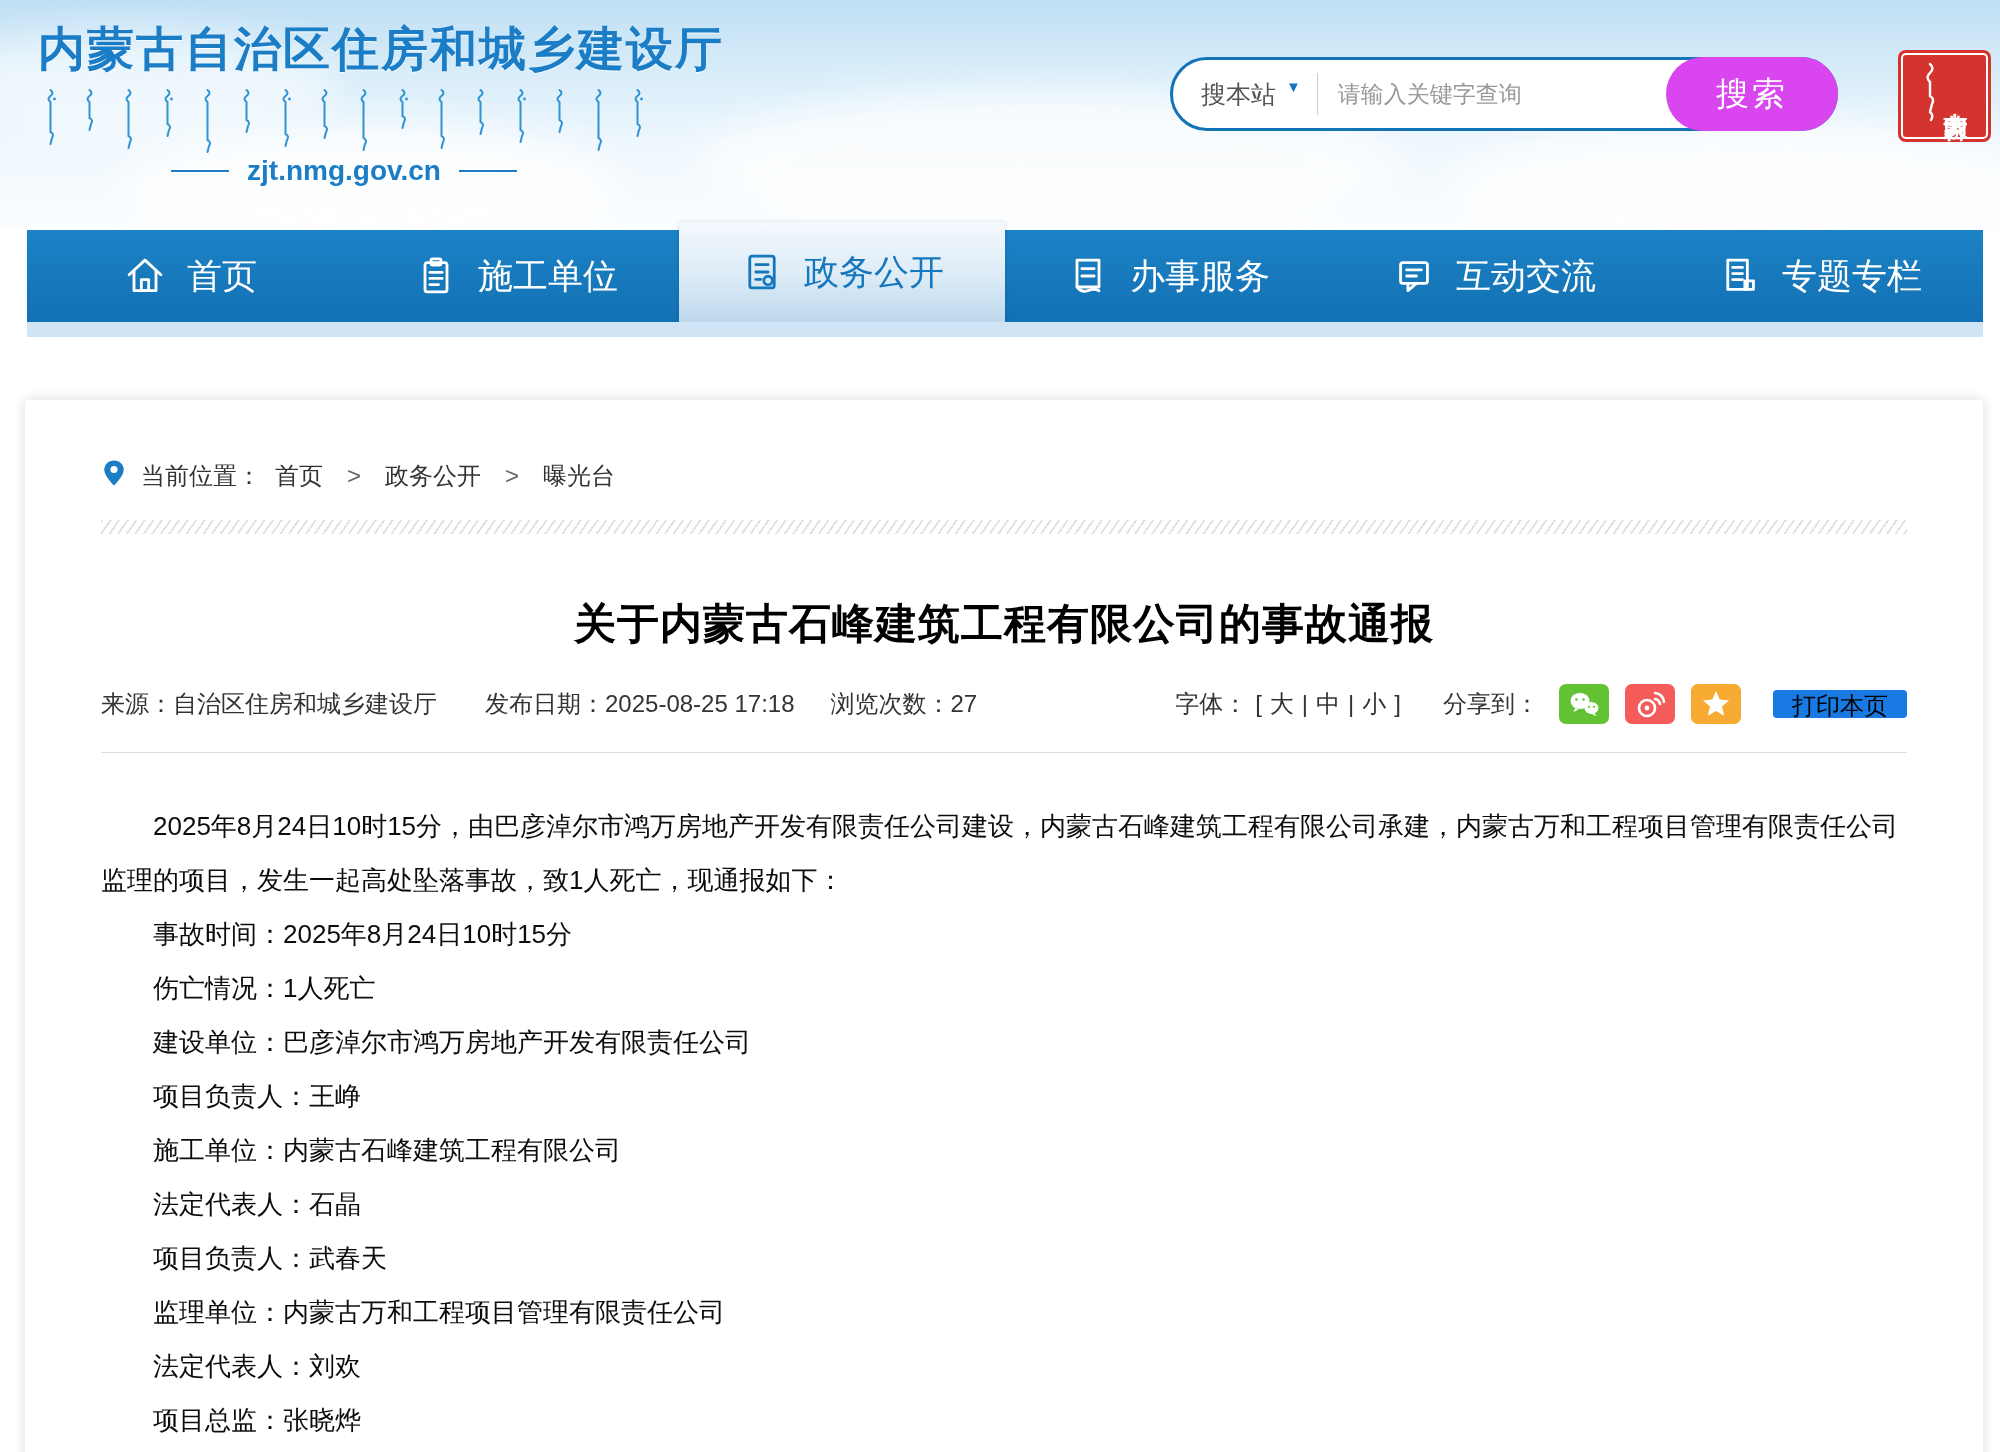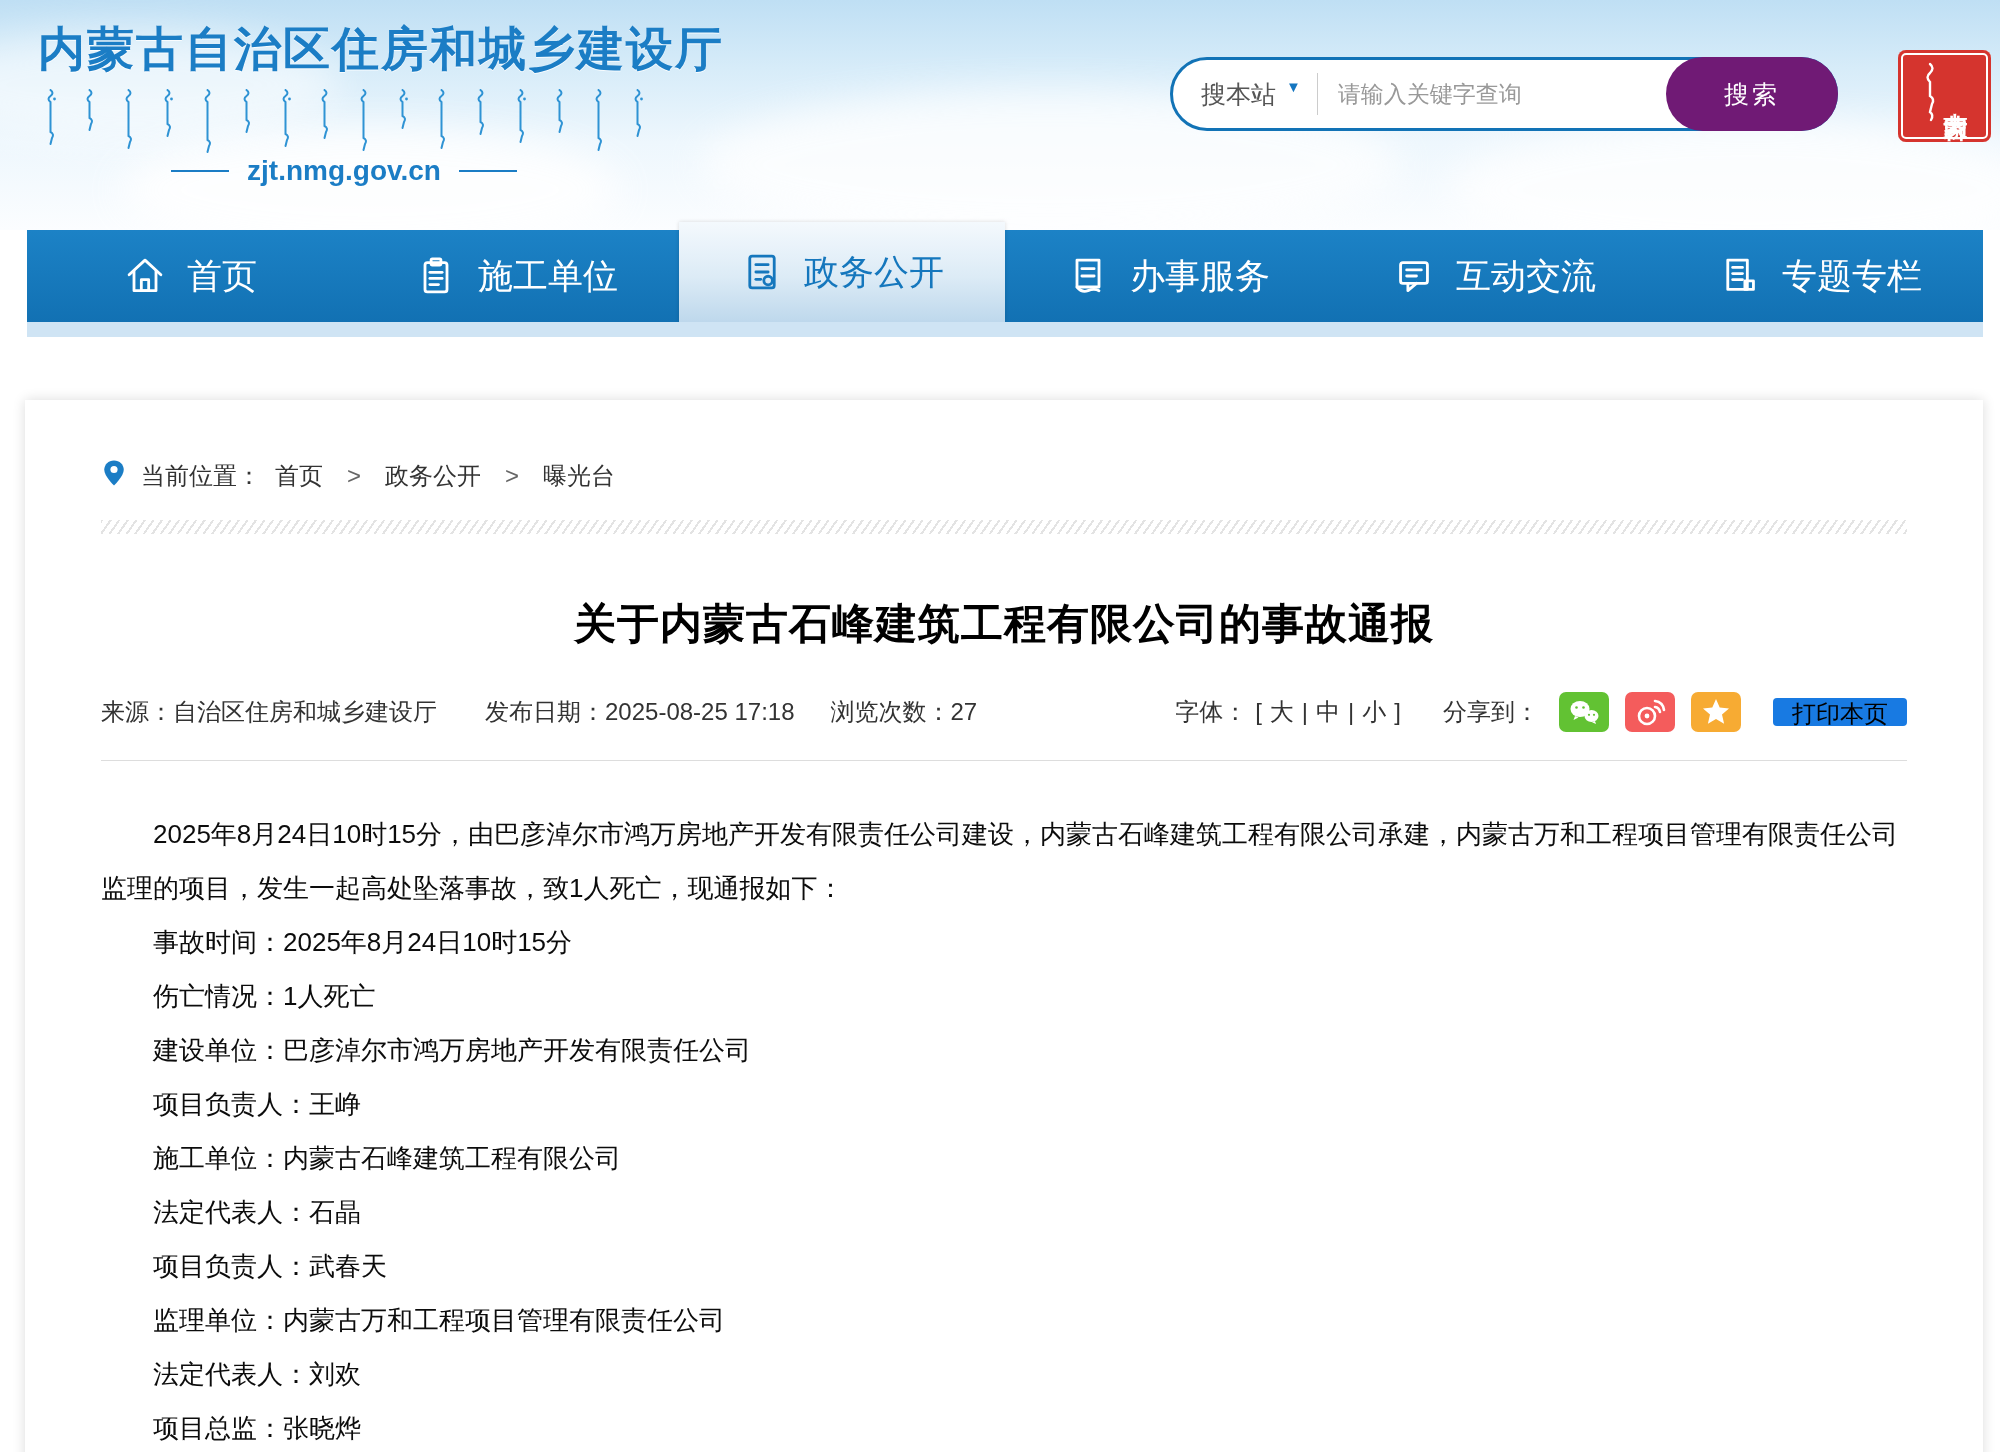--- a/index.html
+++ b/index.html
@@ -27,21 +27,21 @@
   
   .searchbar { position:absolute; left:1170px; top:57px; width:668px; height:74px; background:#fff;
                border:3px solid #1273b6; border-radius:37px; display:flex; align-items:center; }
   .scope { display:flex; align-items:flex-start; gap:10px; padding:0 10px 0 28px; cursor:pointer; }
   .scope-label { font-size:25px; color:#555; }
   .caret { color:#1576c0; font-size:15px; }
   .vdiv { width:1px; height:42px; background:#ccc; margin:0 6px; }
   .search-input { flex:1; border:none; outline:none; font-size:23px; color:#333; padding:0 14px; min-width:0; background:transparent; }
   .search-input::placeholder { color:#999; }
   .search-btn { position:absolute; right:-3px; top:-3px; height:74px; width:172px; border:none; cursor:pointer;
-                background:#701a75; color:#fff; font-size:25px; border-radius:37px; letter-spacing:3px;
+                background:#d946ef; color:#fff; font-size:33px; border-radius:37px; letter-spacing:3px;
                 font-family:inherit; }
 
   
   .seal { position:absolute; left:1898px; top:50px; width:93px; height:92px; background:#d5342e; border-radius:8px;
           box-shadow:inset 0 0 0 3px #d5342e, inset 0 0 0 5px #fff; display:flex; align-items:center; justify-content:center; gap:6px; }
   .seal-col { writing-mode:vertical-rl; color:#fff; font-size:24px; font-weight:bold; letter-spacing:2px; line-height:1; }
 
   
   .nav { position:absolute; left:27px; top:230px; width:1956px; height:92px; display:flex;
          background:linear-gradient(180deg,#1c82c6 0%,#1271b3 100%); }
@@ -57,21 +57,21 @@
   .content-box { position:absolute; left:25px; top:400px; width:1958px; height:1150px; background:#fff;
                  box-shadow:0 0 12px rgba(0,0,0,.14); padding:0 76px; }
   .breadcrumb { display:flex; align-items:center; gap:14px; padding-top:58px; font-size:24px; color:#333; }
   .breadcrumb .sep { margin:0 10px; color:#666; }
   .crumb { cursor:pointer; }
   .hatch { margin-top:26px; height:14px;
            background:repeating-linear-gradient(125deg,#e3e3e3 0 2px,transparent 2px 7px); }
 
   .article-title { margin-top:62px; text-align:center; font-size:42px; font-weight:bold; color:#000; letter-spacing:1px; }
 
-  .meta-row { margin-top:40px; display:flex; align-items:center; font-size:24px; color:#333; }
+  .meta-row { margin-top:32px; display:flex; align-items:center; font-size:24px; color:#333; }
   .meta-left { display:flex; align-items:center; }
   .meta-item { white-space:nowrap; }
   .m-gap1 { margin-left:48px; } .m-gap2 { margin-left:36px;text-align:center; }
   .meta-right { margin-left:auto; display:flex; align-items:center; gap:16px; }
   .fontsize { display:flex; align-items:center; gap:8px; white-space:nowrap; margin-right:26px;text-align:center; }
   .fs-link { cursor:pointer; }
   .share-label { white-space:nowrap; margin-right:4px; }
   .share-ico { width:50px; height:40px; border-radius:7px; display:flex; align-items:center; justify-content:center; cursor:pointer; }
   .ico-wechat { background:#62c233; }
   .ico-weibo { background:#f45c5c; }

